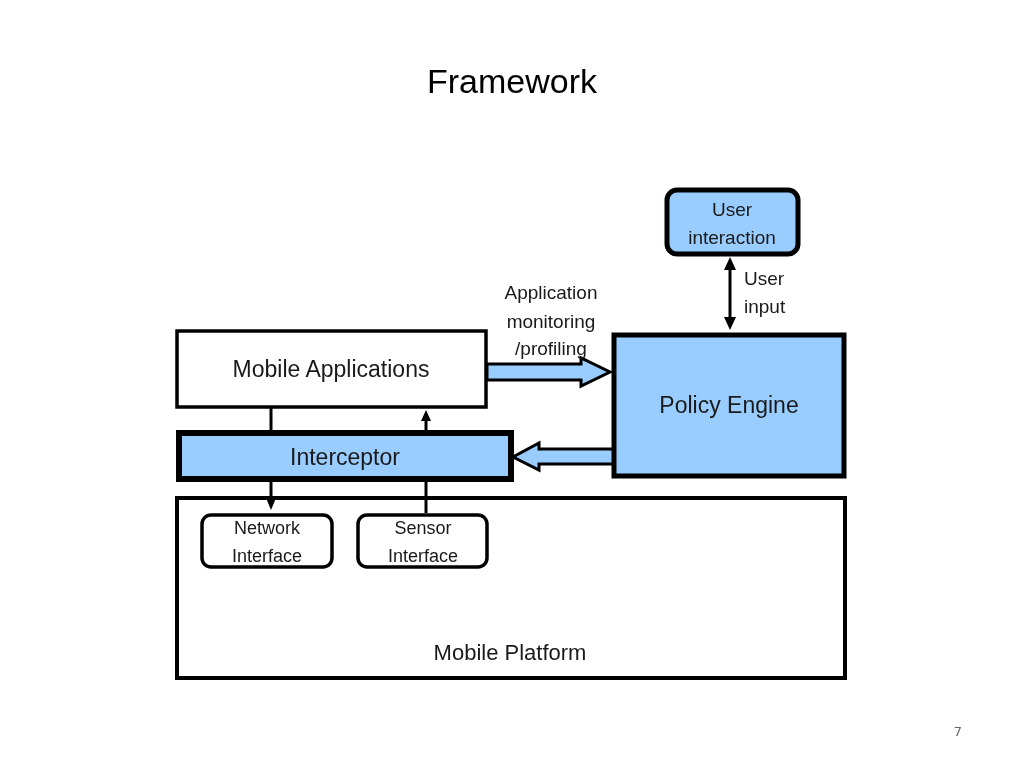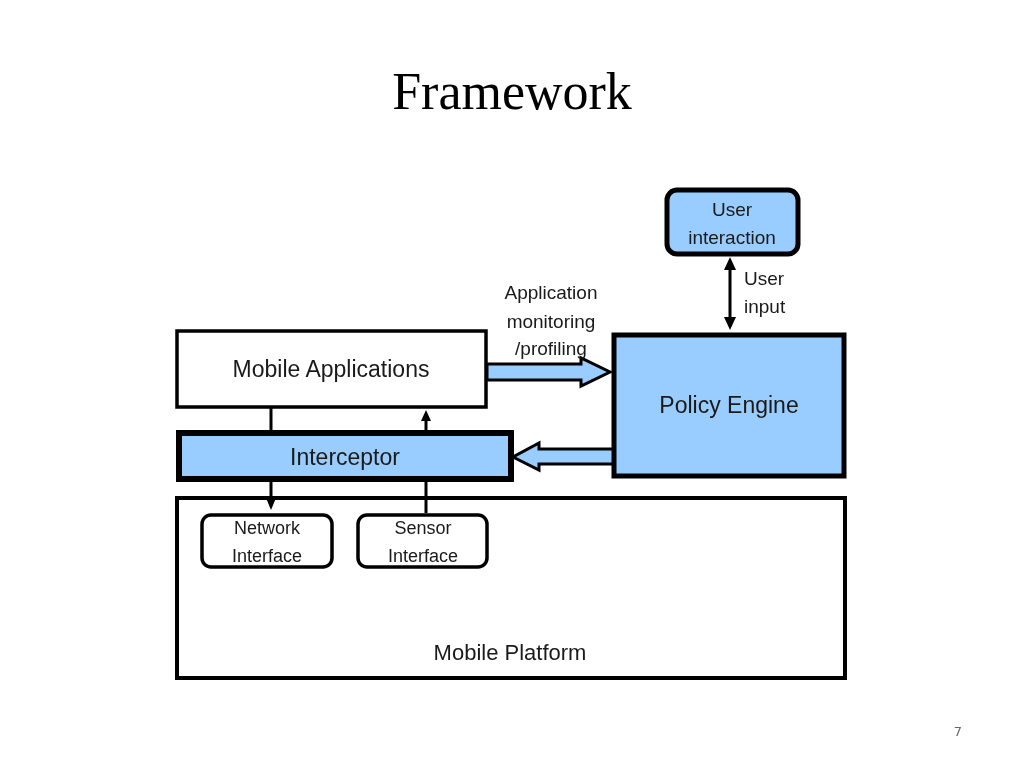--- a/index.html
+++ b/index.html
@@ -1,19 +1,19 @@
 <!DOCTYPE html>
 <html><head>
 <meta charset="utf-8">
 <style>
   html, body { margin: 0; padding: 0; background: #ffffff; }
   body { width: 1024px; height: 768px; position: relative; overflow: hidden; }
   .title {
     position: absolute; left: 0; top: 62px; width: 1024px; text-align: center;
-    font-family: Liberation Serif, serif; font-size: 52px; color: #000;
+    font-family: Liberation Sans, sans-serif; font-size: 34px; color: #000;
   }
   .page-num {
     position: absolute; left: 946px; top: 724px; width: 24px; text-align: center;
     font-family: "DejaVu Sans", sans-serif; font-size: 13px; color: #666;
   }
   svg { position: absolute; left: 0; top: 0; }
   svg text { font-family: "Liberation Sans", sans-serif; fill: #1a1a1a; }
 </style>
 </head>
 <body>

